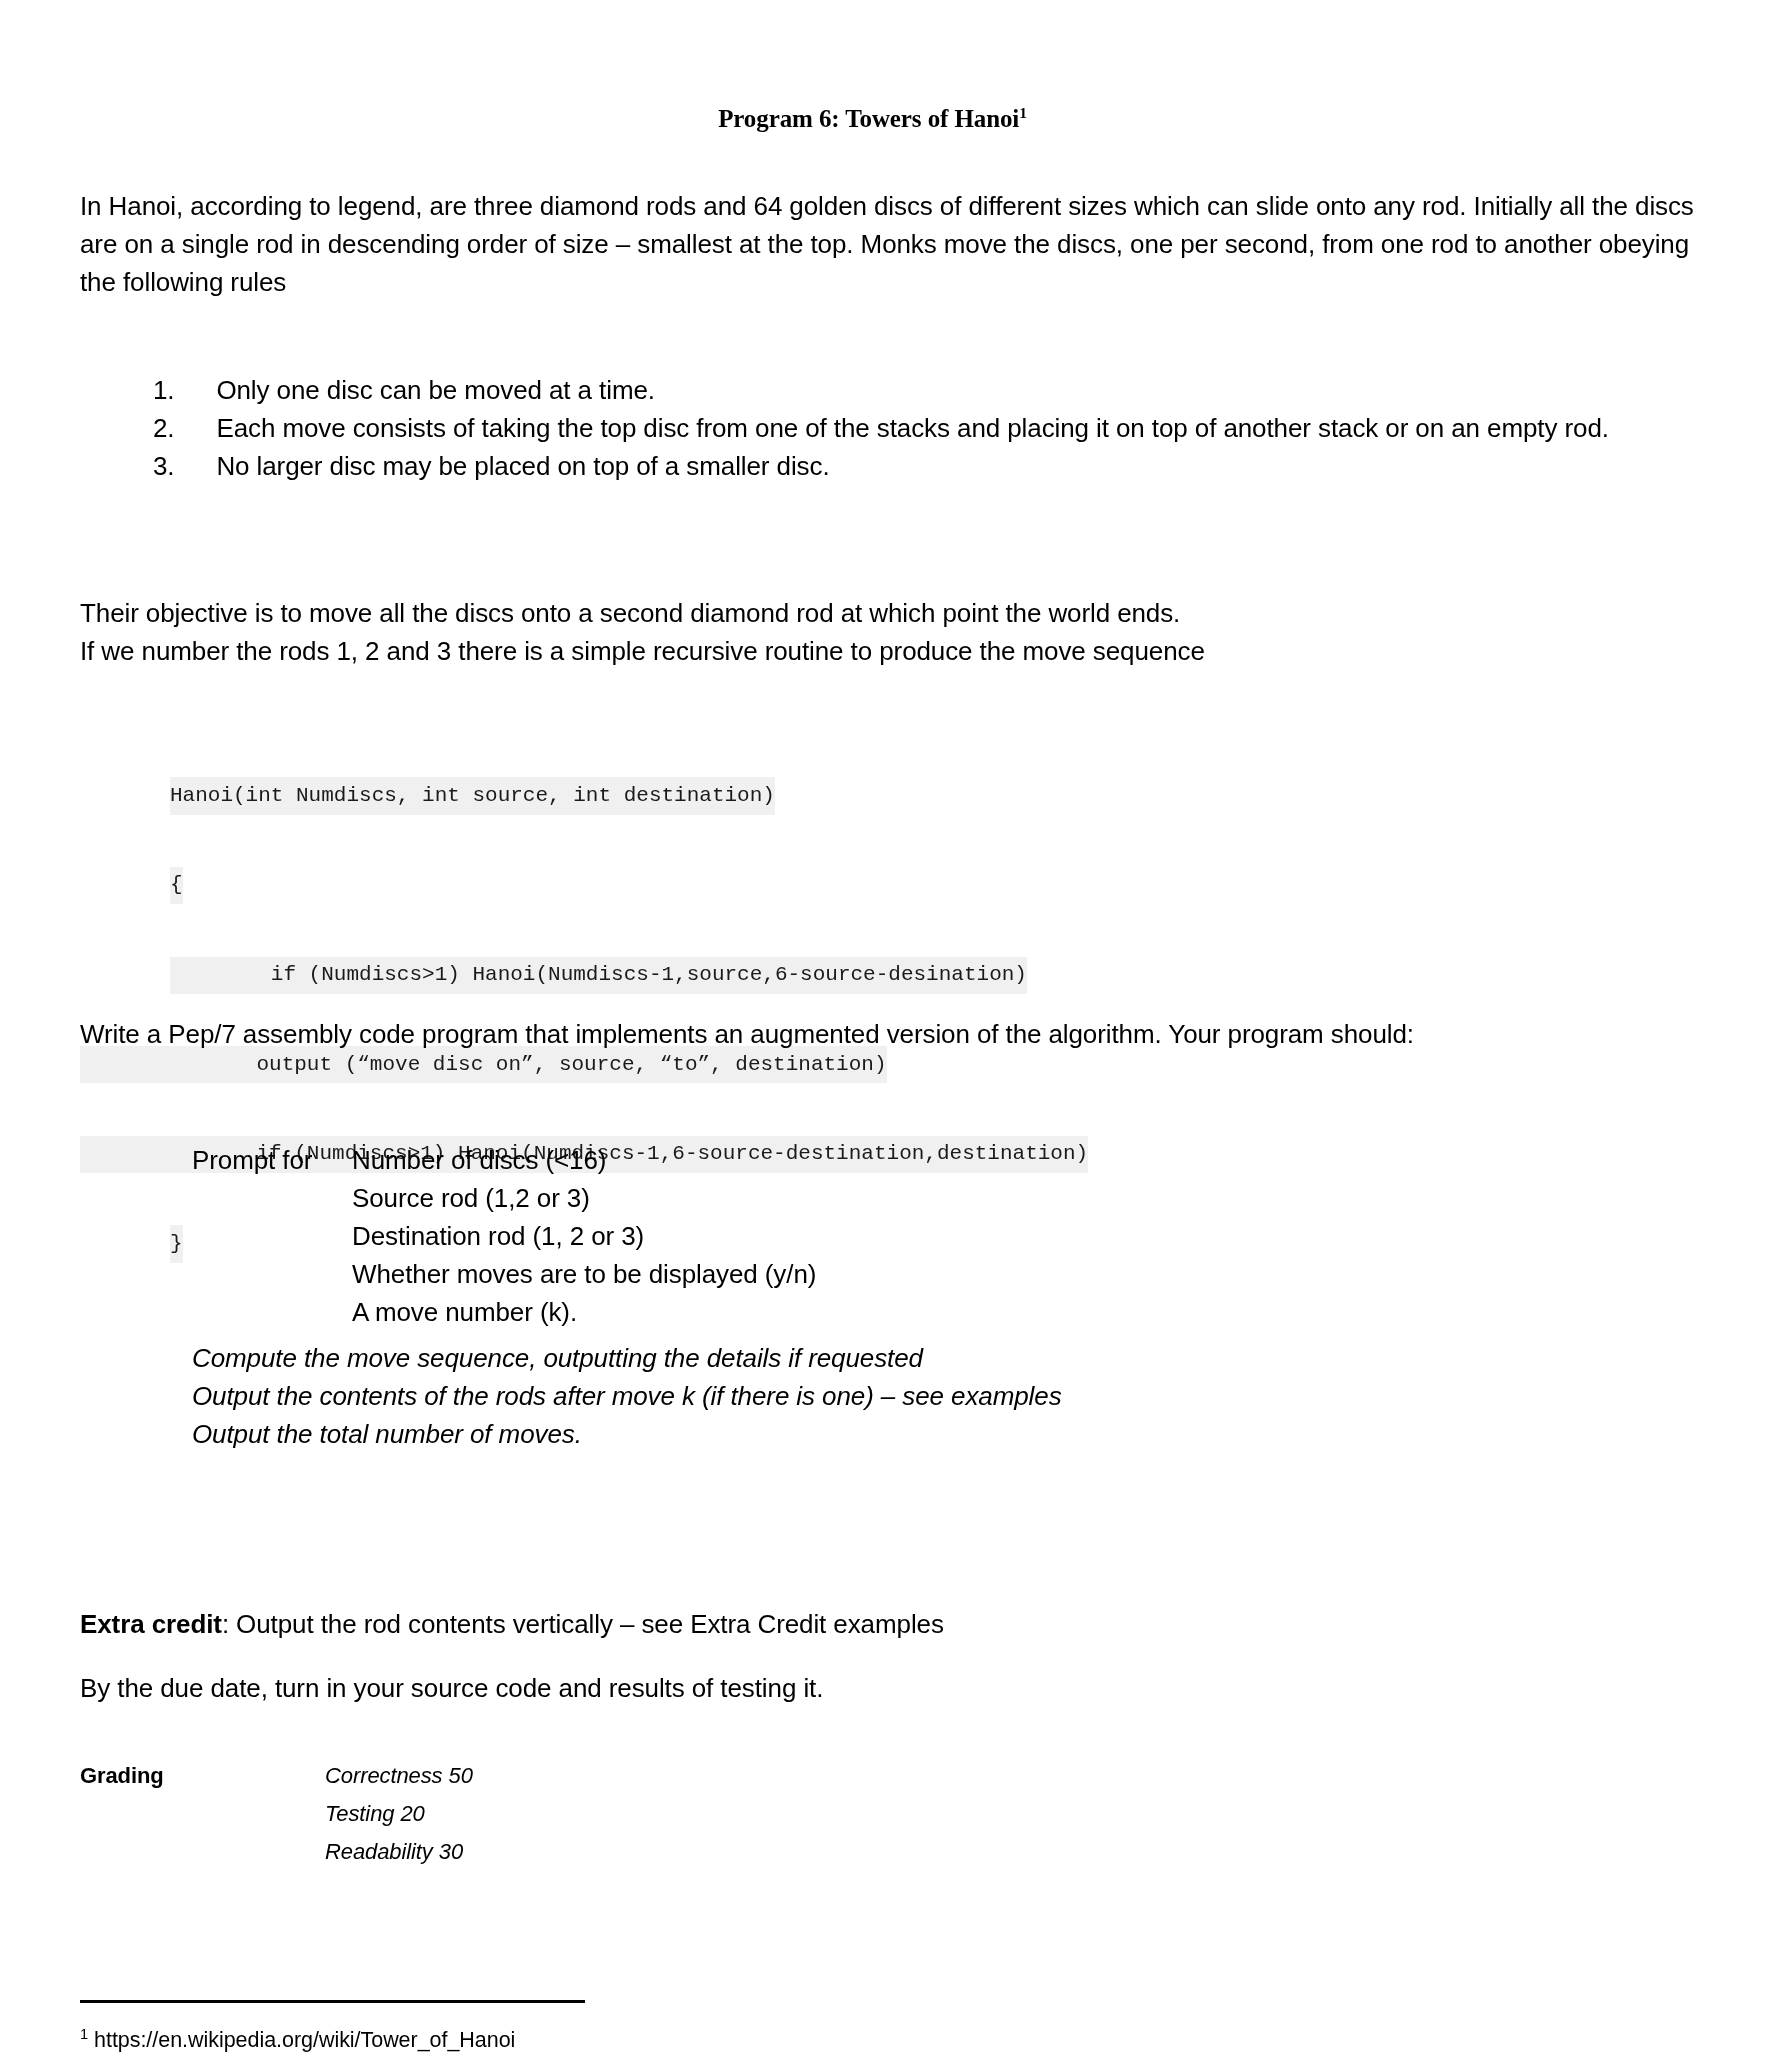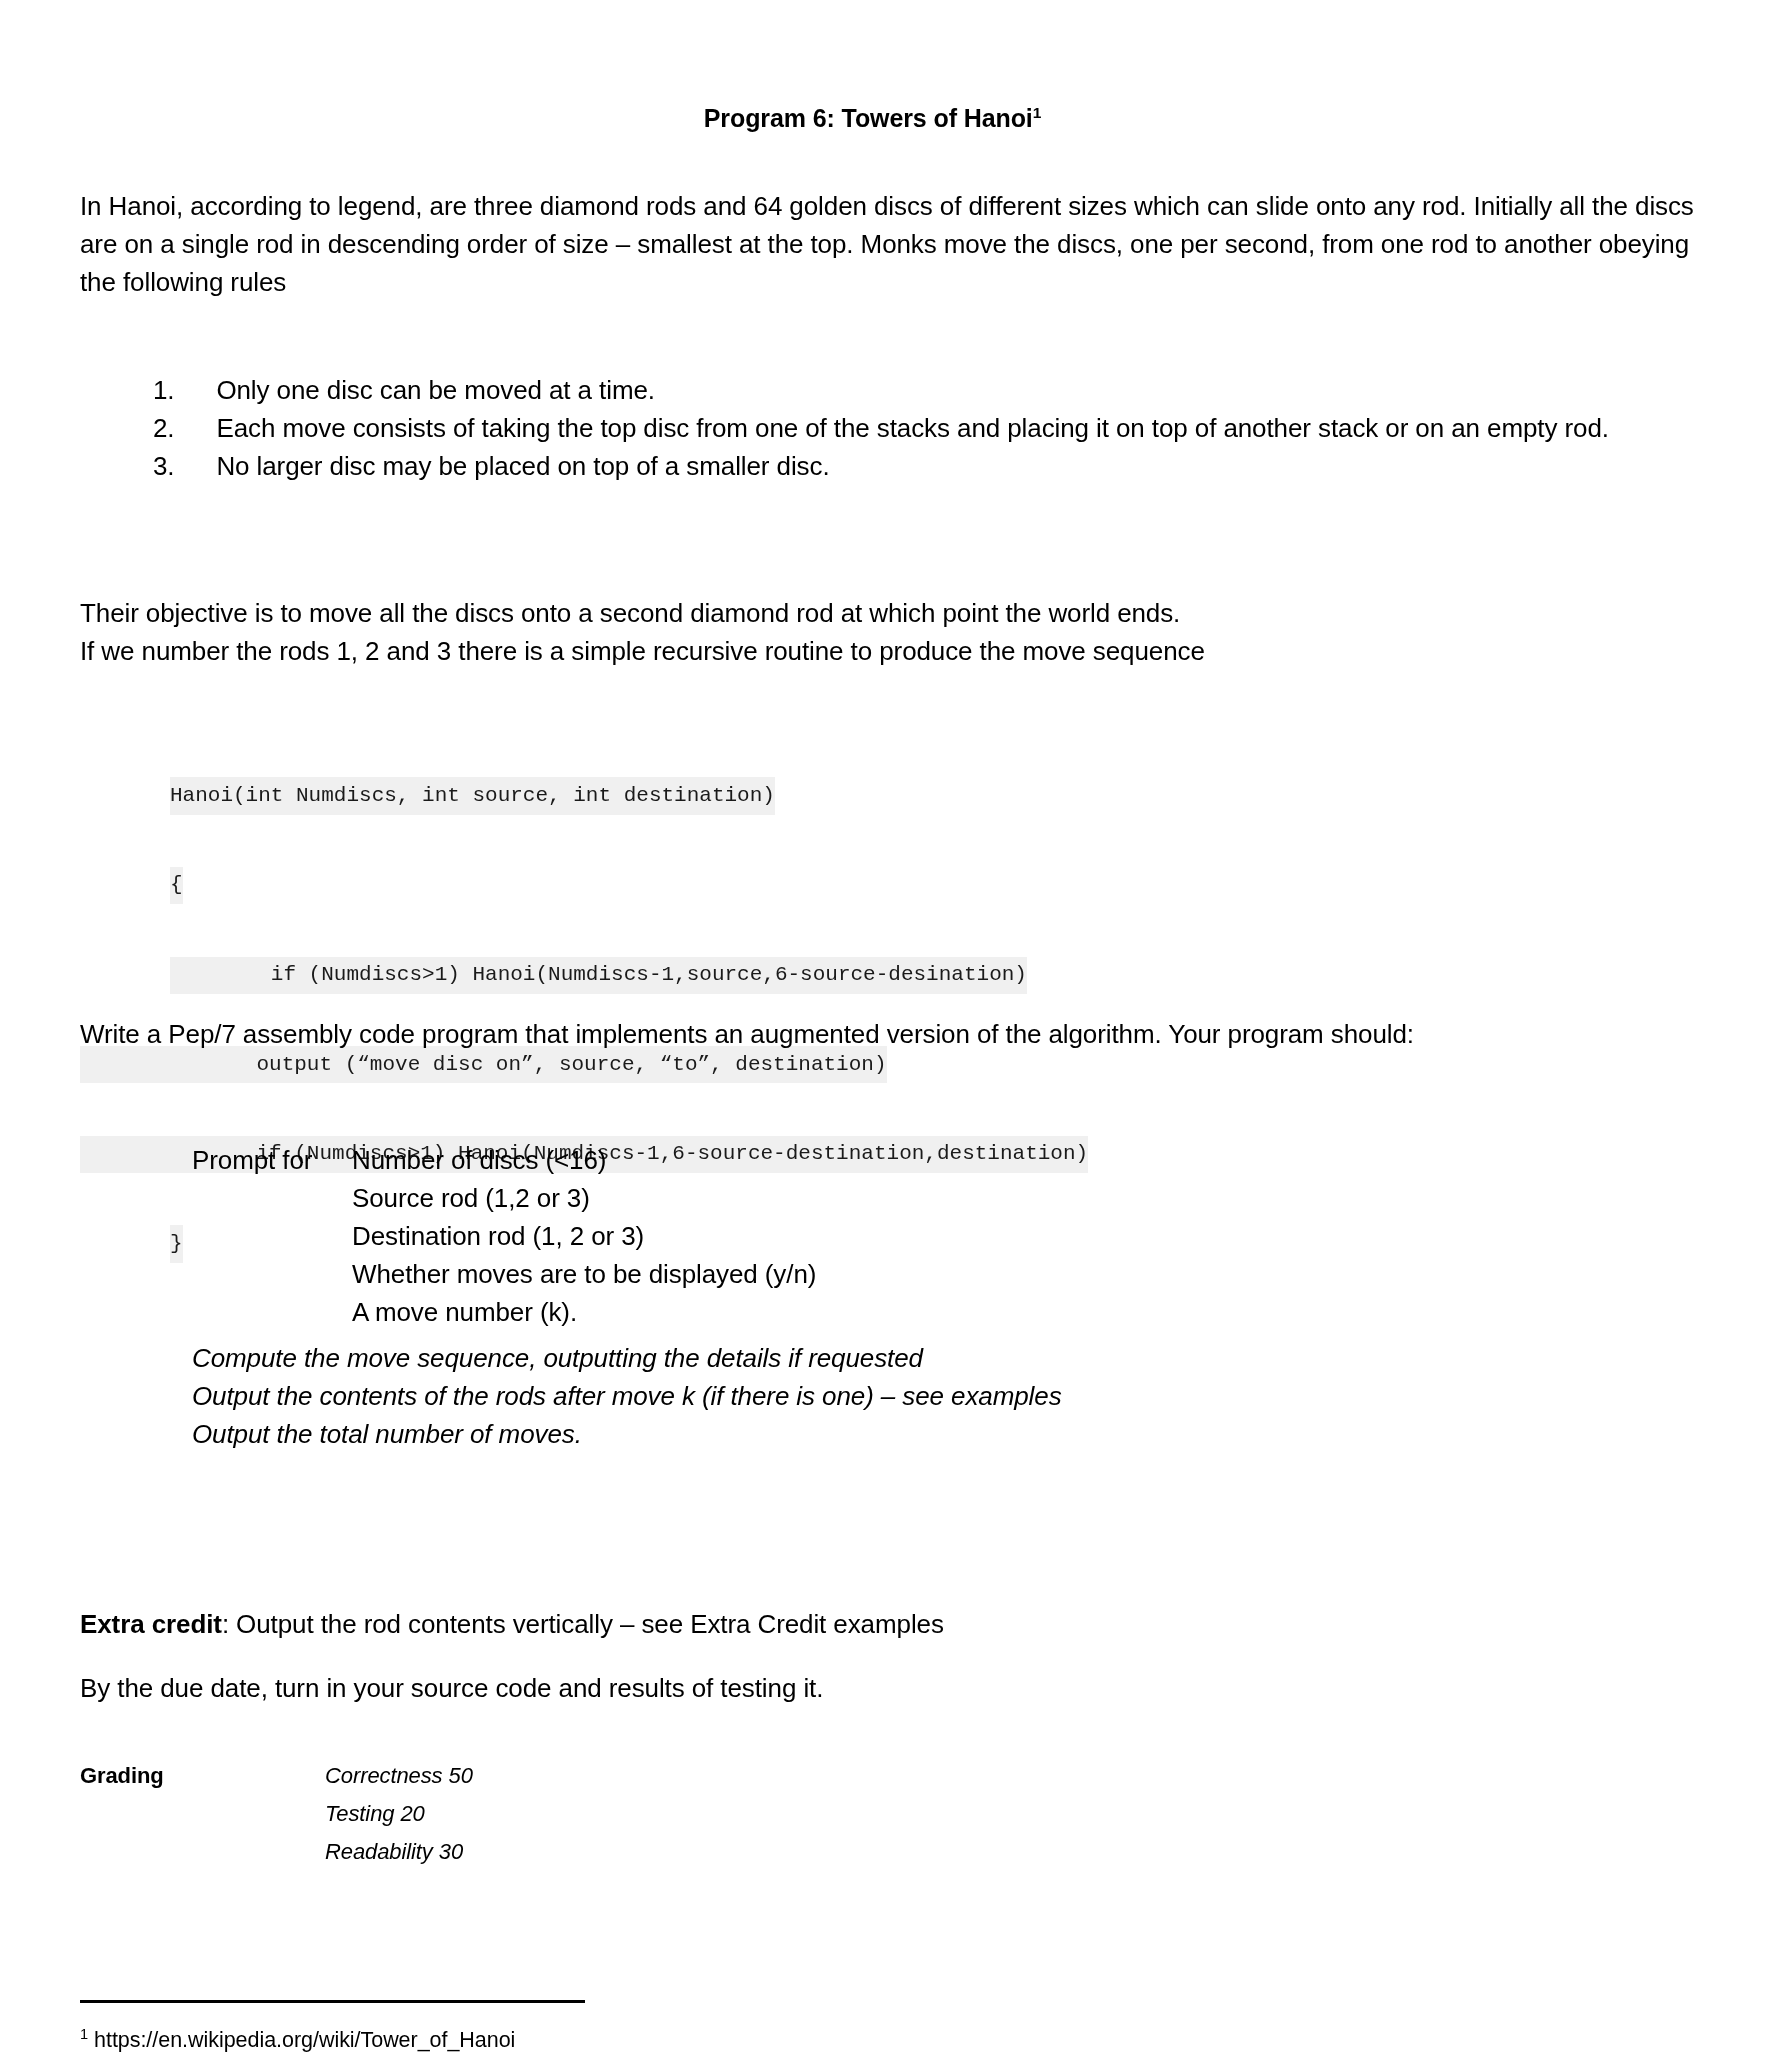--- a/index.html
+++ b/index.html
@@ -23,20 +23,21 @@
   .doc-title {
     position: absolute;
     left: 0;
     top: 89px;
     width: 1745px;
     text-align: center;
     font-size: 25px;
     line-height: 1.0;
     letter-spacing: -0.1px;
     white-space: nowrap;
+    font-family: Liberation Serif, serif;
   }
   .doc-title sup {
     font-size: 0.62em;
     vertical-align: super;
     line-height: 0;
   }
 
   
   .body-block {
     position: absolute;

